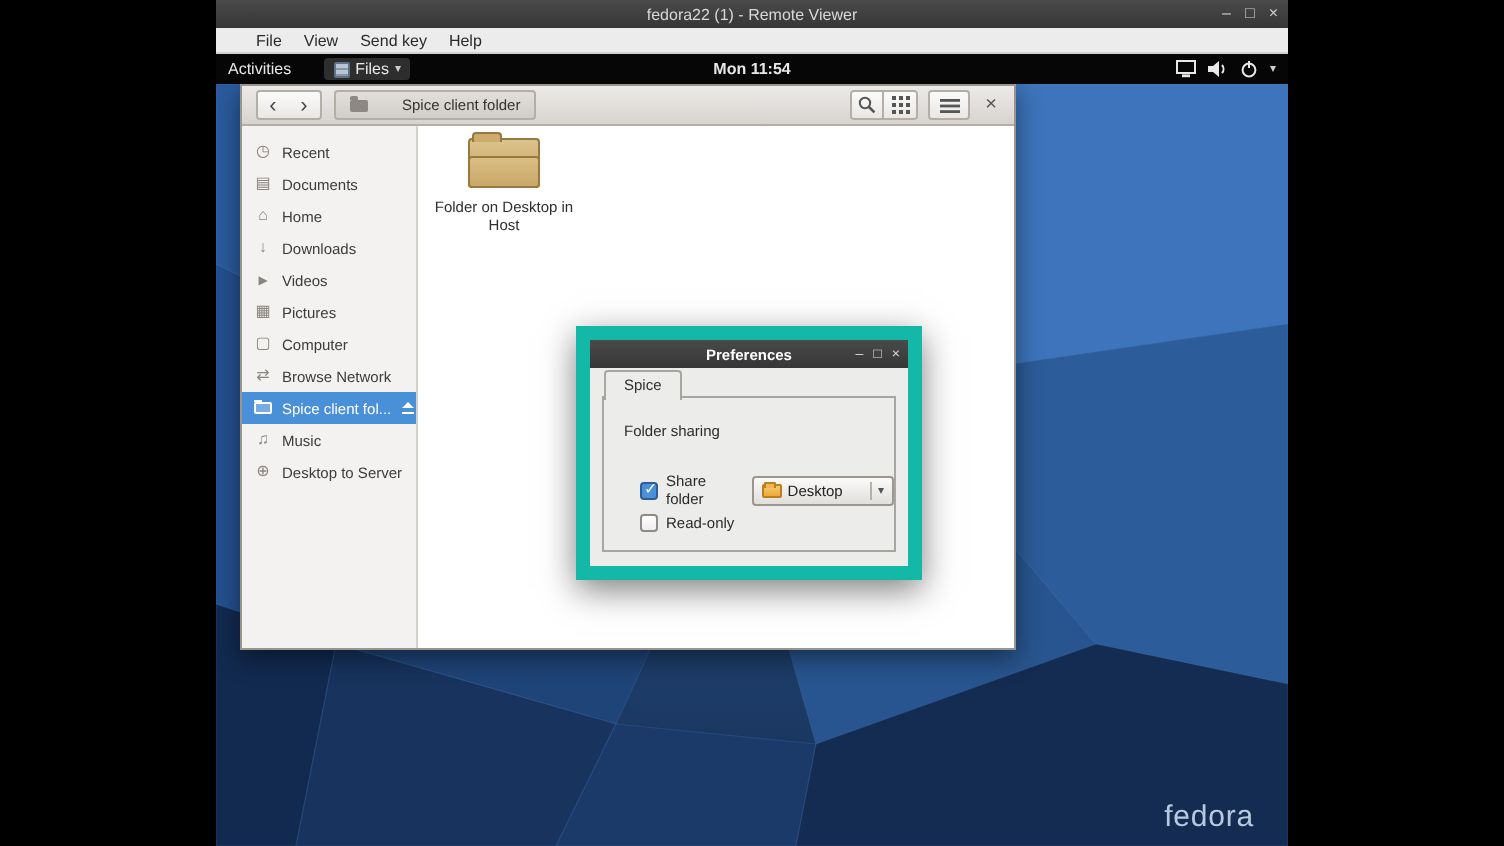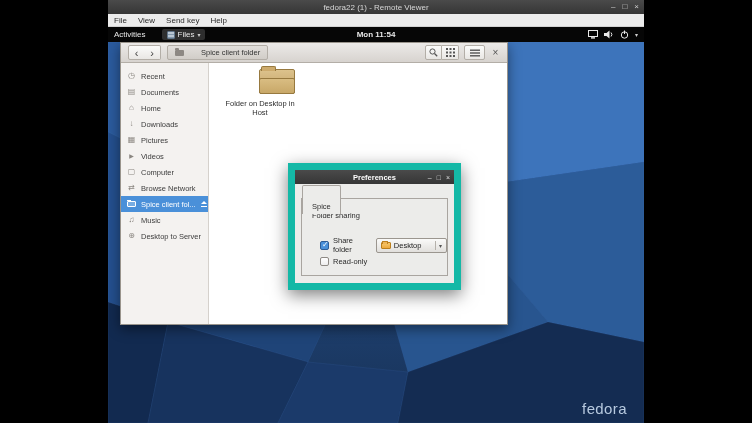--- a/index.html
+++ b/index.html
@@ -12,21 +12,21 @@
   
   .viewer { position:absolute; left:108px; top:0; width:536px; height:338px; background:#8b5cf6; }
   .vtitlebar { height:14px; background:linear-gradient(#4a4a4a,#363636); display:flex; align-items:center; position:relative; }
   .vtitle { flex:1; text-align:center; font-size:8px; color:#d8d8d8; }
   .vctrls { position:absolute; right:5px; top:0; height:14px; display:flex; align-items:center; gap:7px; }
   .vc { font-size:8px; color:#cfcfcf; line-height:1; }
   .gl-min::before { content:"–"; }
   .gl-max::before { content:"□"; }
   .gl-close::before { content:"×"; }
 
-  .menubar { height:13px; background:#ececec; border-bottom:1px solid #d2d2d2; display:flex; align-items:center; padding-left:6px; gap:11px; }
+  .menubar { height:13px; background:#ececec; border-bottom:1px solid #d2d2d2; display:flex; align-items:center; padding-left:20px; gap:11px; }
   .menu-item { font-size:8px; color:#2a2a2a; }
 
   
   .vmscreen { position:relative; width:536px; height:396px; }
   .topbar { height:15px; background:#060606; display:flex; align-items:center; color:#e8e8e8; position:relative; padding:0 6px; }
   .tb-activities { font-size:8px; margin-right:16px; z-index:1; }
   .tb-app { display:flex; align-items:center; gap:3px; font-size:8px; background:rgba(255,255,255,.16); border-radius:2px; padding:1px 5px; z-index:1; }
   .files-appicon { width:8px; height:8px; border-radius:1px; border:1px solid #5f7388;
     background:linear-gradient(#b9c6d2 0 2px,#8498ab 2px 3px,#b9c6d2 3px 5px,#8498ab 5px 6px,#b9c6d2 6px 8px); }
   .tb-caret { font-size:6px; color:#cfcfcf; }
@@ -68,34 +68,34 @@
   .ic-down::before{content:"↓";} .ic-pics::before{content:"▦";} .ic-vids::before{content:"▶";font-size:6px;}
   .ic-trash::before{content:"▯";} .ic-comp::before{content:"▢";} .ic-net::before{content:"⇄";}
   .ic-music::before{content:"♫";} .ic-conn::before{content:"⊕";}
   .sicon-folder { width:9px; height:6px; border:1px solid #fff; border-radius:1px; position:relative; background:rgba(255,255,255,.25); flex:0 0 auto; }
   .sicon-folder::before { content:""; position:absolute; top:-2px; left:-1px; width:4px; height:1px; background:#fff; }
   .eject { margin-left:auto; position:relative; width:7px; height:6px; flex:0 0 auto; }
   .eject::before { content:""; position:absolute; left:0.5px; top:0; border-left:3px solid transparent; border-right:3px solid transparent; border-bottom:3.5px solid #fff; }
   .eject::after { content:""; position:absolute; left:0.5px; bottom:0; width:6px; height:1.5px; background:#fff; }
 
   .main { flex:1; background:#fff; position:relative; }
-  .file-item { position:absolute; left:0; top:6px; width:86px; display:flex; flex-direction:column; align-items:flex-end; }
+  .file-item { position:absolute; left:0; top:6px; width:86px; display:flex; flex-direction:column; align-items:center; }
   .folder-lg { width:36px; height:25px; background:linear-gradient(#dcc28c,#c3a265); border:1px solid #97793f; border-radius:2px; position:relative; margin-bottom:5px; }
   .folder-lg::before { content:""; position:absolute; top:-4px; left:1px; width:13px; height:4px; background:#cdab6d; border:1px solid #97793f; border-bottom:none; border-radius:2px 2px 0 0; }
   .folder-lg::after { content:""; position:absolute; left:-1px; right:-1px; bottom:-1px; height:14px; background:linear-gradient(#d9bd82,#c8a868); border:1px solid #97793f; border-radius:2px; }
   .file-label { font-size:7.5px; color:#2e2e2e; text-align:center; line-height:1.25; width:70px; }
 
   
   .prefs { position:absolute; left:180px; top:121px; width:173px; height:127px; background:#ececea;
     border:7px solid #14b8a6; box-shadow:0 5px 16px rgba(0,0,0,.5); }
   .ptitlebar { height:14px; background:linear-gradient(#4a4a4a,#363636); display:flex; align-items:center; position:relative; }
   .ptitle { flex:1; text-align:center; color:#fff; font-size:7.5px; font-weight:bold; }
   .pctrls { position:absolute; right:4px; top:0; height:14px; display:flex; align-items:center; gap:5px; }
   .pc { font-size:7px; color:#ddd; line-height:1; }
-  .tab { position:absolute; left:7px; top:15px; padding:16px 9px 3px; font-size:7.5px; color:#2e2e2e; background:#ececea;
+  .tab { position:absolute; left:7px; top:15px; padding:2px 9px 3px; font-size:7.5px; color:#2e2e2e; background:#ececea;
     border:1px solid #a9a5a0; border-bottom:none; border-radius:2px 2px 0 0; z-index:1; }
   .notebook { position:absolute; left:6px; right:6px; top:28px; bottom:7px; border:1px solid #a9a5a0; background:#ececea; }
   .section-label { position:absolute; left:10px; top:12px; font-size:7.5px; color:#2b2b2b; }
   .prow { position:absolute; display:flex; align-items:center; gap:4px; }
   .row-share { left:18px; top:37px; }
   .row-readonly { left:18px; top:58px; }
   .checkbox { width:9px; height:9px; border:1px solid #8e8a85; background:linear-gradient(#fff,#eee); border-radius:2px; position:relative; flex:0 0 auto; }
   .checkbox.checked { background:#4a90d9; border-color:#2f5c96; }
   .checkbox.checked::before { content:"✓"; position:absolute; left:1px; top:-1.5px; color:#fff; font-size:8px; }
   .cb-label { font-size:7.5px; color:#2b2b2b; }
@@ -231,26 +231,26 @@
               </div>
               <div class="side-item">
                 <span class="sicon ic-home"></span>
                 <span>Home</span>
               </div>
               <div class="side-item">
                 <span class="sicon ic-down"></span>
                 <span>Downloads</span>
               </div>
               <div class="side-item">
+                <span class="sicon ic-vids"></span>
+                <span>Videos</span>
+              </div>
+              <div class="side-item">
                 <span class="sicon ic-pics"></span>
                 <span>Pictures</span>
-              </div>
-              <div class="side-item">
-                <span class="sicon ic-vids"></span>
-                <span>Videos</span>
               </div>
               <div class="side-item">
                 <span class="sicon ic-comp"></span>
                 <span>Computer</span>
               </div>
               <div class="side-item">
                 <span class="sicon ic-net"></span>
                 <span>Browse Network</span>
               </div>
               <div class="side-item selected">

